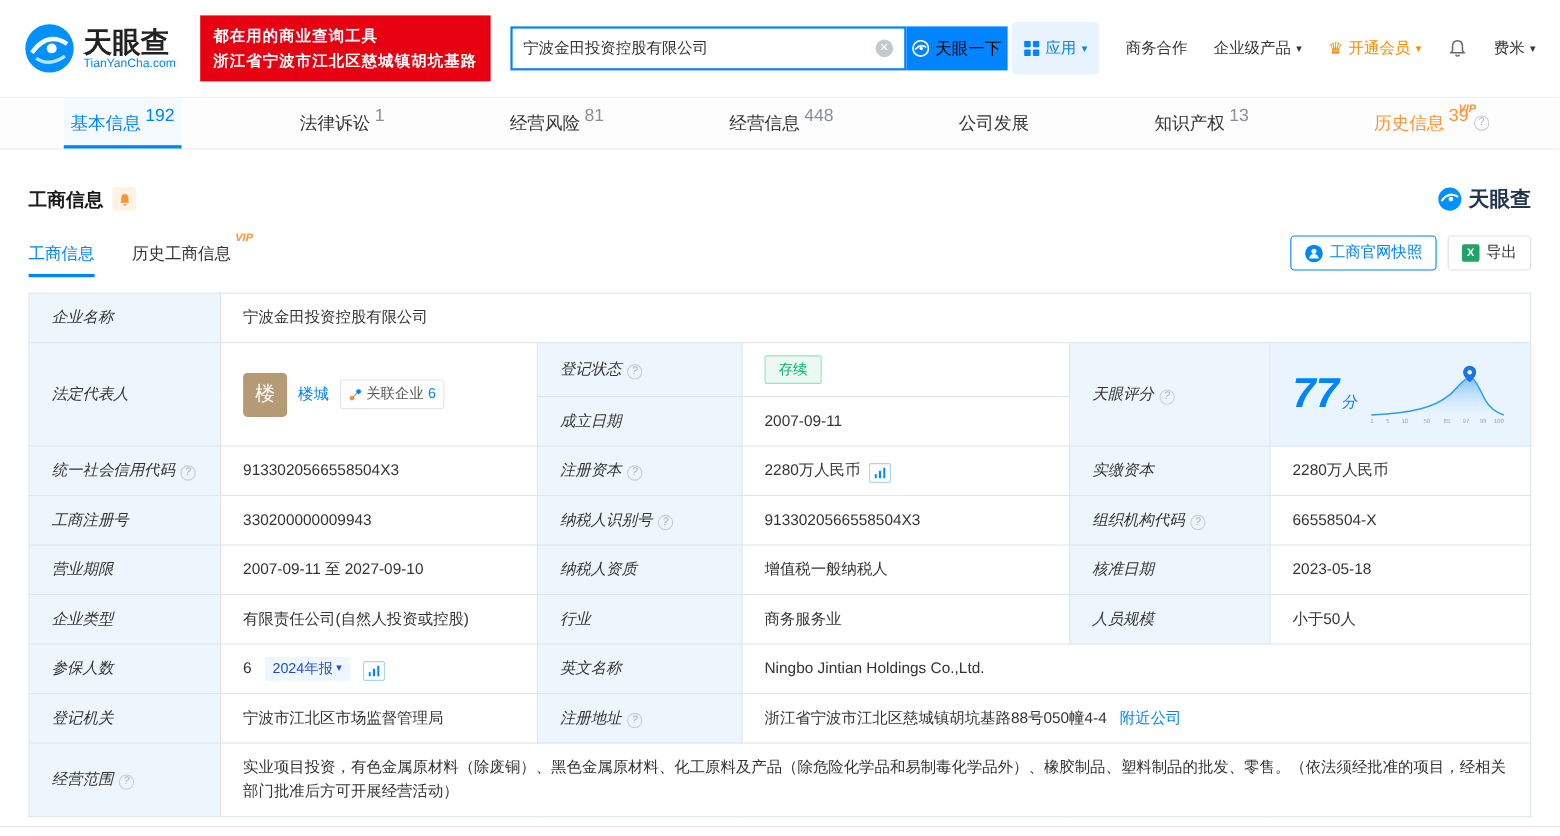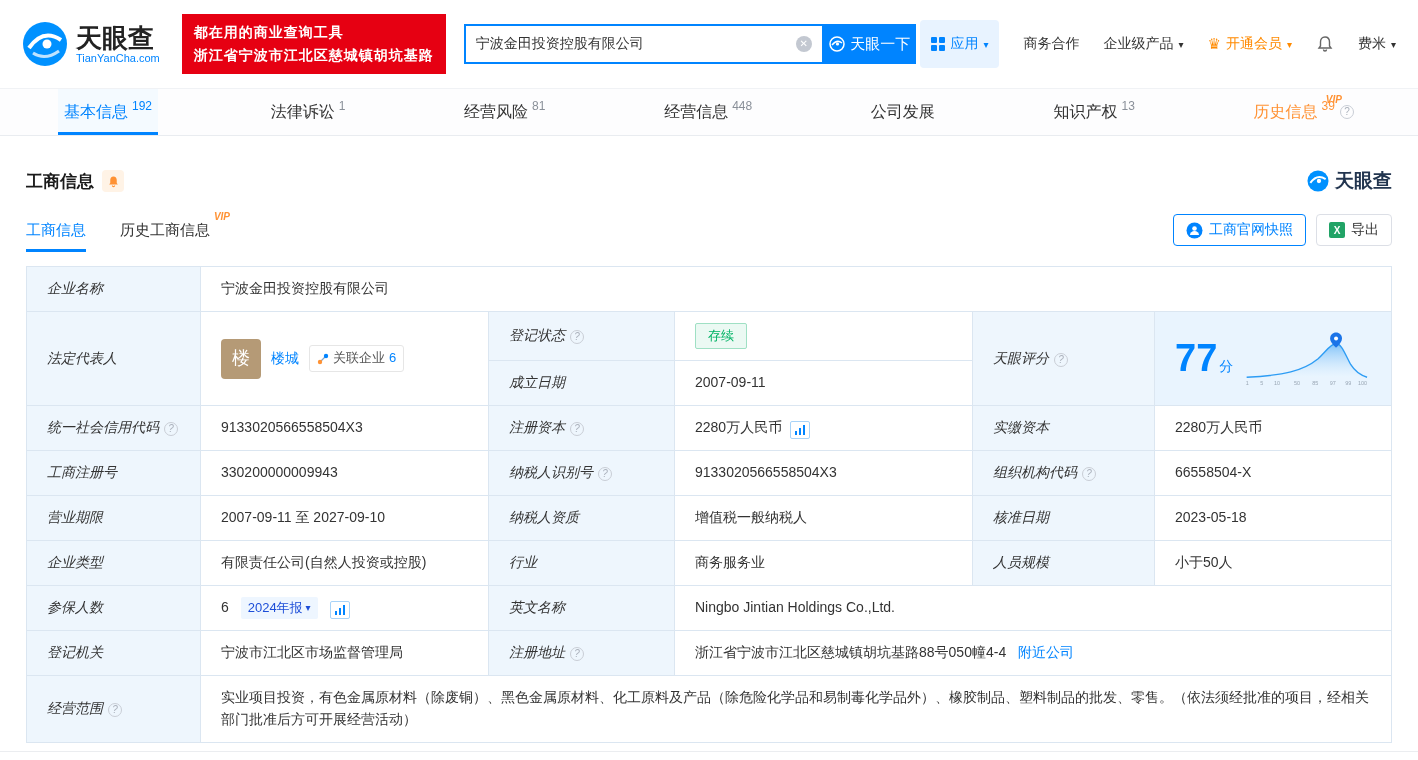--- a/index.html
+++ b/index.html
@@ -16,37 +16,37 @@
   .search-wrap { margin-left: 18px; width: 452px; }
   .search-tabs { display: flex; font-size: 13px; margin-bottom: 0; }
   .stab { padding: 4px 12px; color: #333; cursor: pointer; }
   .stab.active { background: #0084ff; color: #fff; }
   .search-row { display: flex; }
   .search-input { flex: 1; height: 40px; border: 2px solid #0084ff; display: flex;
     align-items: center; padding: 0 10px; font-size: 14px; background: #fff; }
   .search-input .sval { flex: 1; color: #333; white-space: nowrap; overflow: hidden; }
   .clear { width: 16px; height: 16px; border-radius: 50%; background: #c3c8d1; color: #fff;
     font-size: 10px; line-height: 16px; text-align: center; cursor: pointer; flex: none; }
-  .search-btn { width: 92px; height: 40px; background: #0084ff; color: #ffffff; font-size: 15px;
+  .search-btn { width: 92px; height: 40px; background: #0084ff; color: #000000; font-size: 15px;
     border: none; display: flex; align-items: center; justify-content: center; gap: 5px; cursor: pointer;
     font-family: Liberation Sans, sans-serif; }
   .menu { margin-left: auto; display: flex; align-items: center; gap: 24px; font-size: 14px; color: #333; }
   .menu .item { cursor: pointer; display: flex; align-items: center; gap: 5px; white-space: nowrap; }
   .apps-pill { background: #e8f3ff; color: #0084ff; padding: 15px 11px; border-radius: 4px; }
   .caret { font-size: 10px; color: inherit; }
   .vip-link { color: #ff8a00; }
   .crown { font-size: 15px; color: #ff8a00; }
 
   
   .nav { height: 48px; border-top: 1px solid #f0f2f5; border-bottom: 1px solid #e9ecf0;
     background: #fdfdfe; display: flex; align-items: stretch; padding: 0 58px;
     justify-content: space-between; }
   .nav-tab { position: relative; display: flex; align-items: center; font-size: 16px;
     color: #333; cursor: pointer; padding: 0 6px; }
-  .nav-tab .cnt { font-size: 12px; color: #8a9099; margin-left: 4px; position: relative; top: -6px; }
+  .nav-tab .cnt { font-size: 16px; color: #8a9099; margin-left: 4px; position: relative; top: -6px; }
   .nav-tab.active { color: #0084ff; background: #f4faff; }
   .nav-tab.active .cnt { color: #0084ff; }
   .nav-tab.active::after { content: ""; position: absolute; left: 0; right: 0; bottom: 0;
     height: 3px; background: #0084ff; }
   .nav-tab.history { color: #ff9234; }
   .nav-tab.history .cnt { color: #ff9234; }
   .vip-badge { font-size: 10px; font-weight: bold; font-style: italic; color: #ff9234; }
   .nav-tab .vip-badge { position: absolute; top: 5px; right: 18px; }
   .help { display: inline-block; width: 14px; height: 14px; border: 1px solid #c9ced6;
     border-radius: 50%; color: #aab1bb; font-size: 10px; line-height: 12px; text-align: center;
@@ -86,21 +86,21 @@
     border: 1px solid #9fe0c4; border-radius: 2px; padding: 2px 12px; font-size: 13px; }
   .rep { display: flex; align-items: center; gap: 10px; }
   .avatar { width: 40px; height: 40px; border-radius: 4px; background: #b59a76; color: #fff;
     font-size: 18px; display: inline-flex; align-items: center; justify-content: center;
     cursor: pointer; flex: none; }
   .rel-tag { display: inline-flex; align-items: center; gap: 4px; border: 1px solid #e6e6e6;
     border-radius: 3px; padding: 2px 7px; font-size: 13px; color: #555; cursor: pointer; }
   .rel-tag .rel-count { color: #0084ff; }
   .score-cell { background: #e9f4fe !important; }
   .score-wrap { display: flex; align-items: center; gap: 10px; }
-  .score-num { white-space: nowrap; }
+  .score-num { white-space: nowrap; font-style: italic; }
   .score-num .big { font-size: 38px; font-weight: bold; color: #0084ff; }
   .score-num .unit { font-size: 14px; color: #0084ff; margin-left: 2px; }
   .trend-ic { width: 20px; height: 18px; border: 1px solid #a8d3f8; border-radius: 2px;
     display: inline-flex; align-items: center; justify-content: center; cursor: pointer;
     background: #fff; vertical-align: -3px; margin-left: 8px; }
   .report-pill { display: inline-flex; align-items: center; gap: 3px; color: #1d4ed8;
     background: #eef6ff; border-radius: 2px; padding: 1px 7px; font-size: 13px; cursor: pointer;
     margin-left: 8px; }
   .nearby { margin-left: 8px; }
   .scope-val { line-height: 1.7; }

